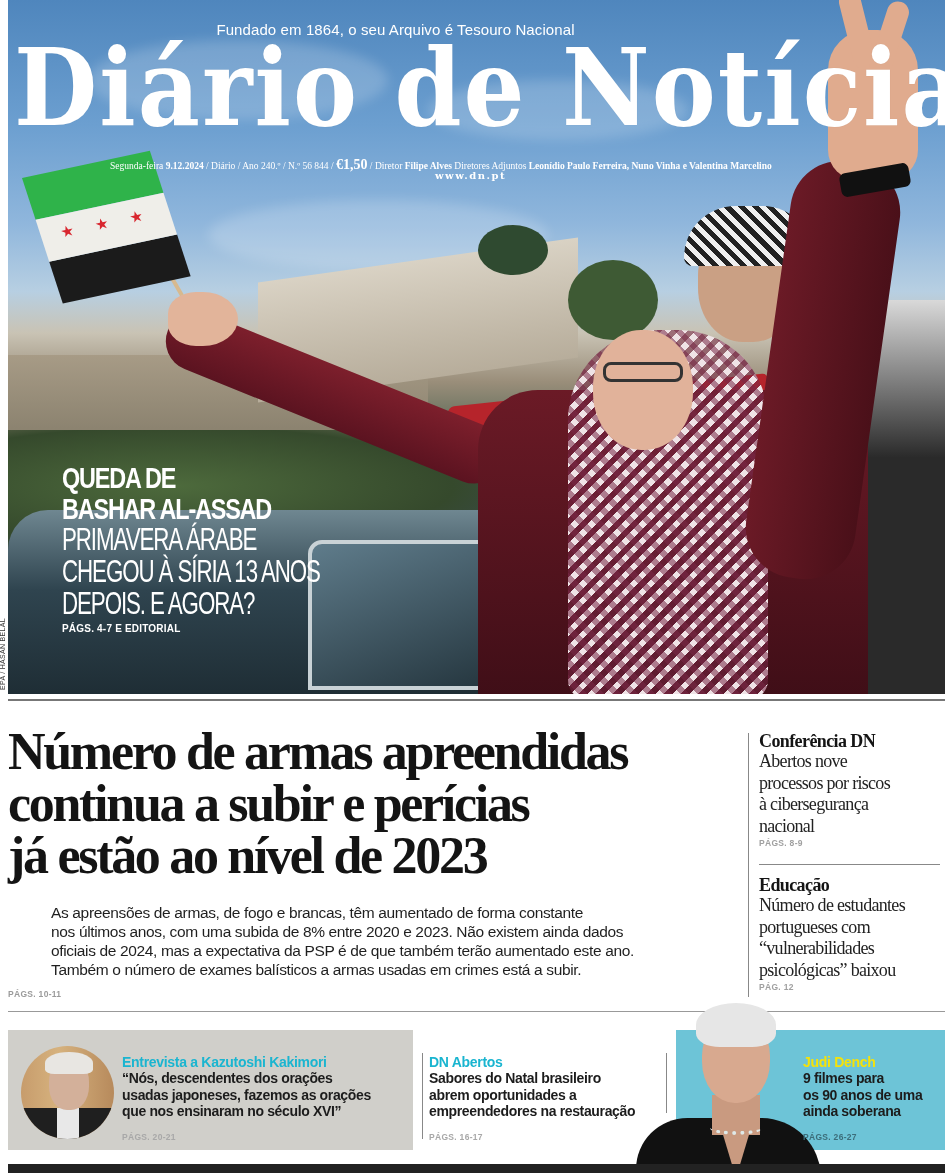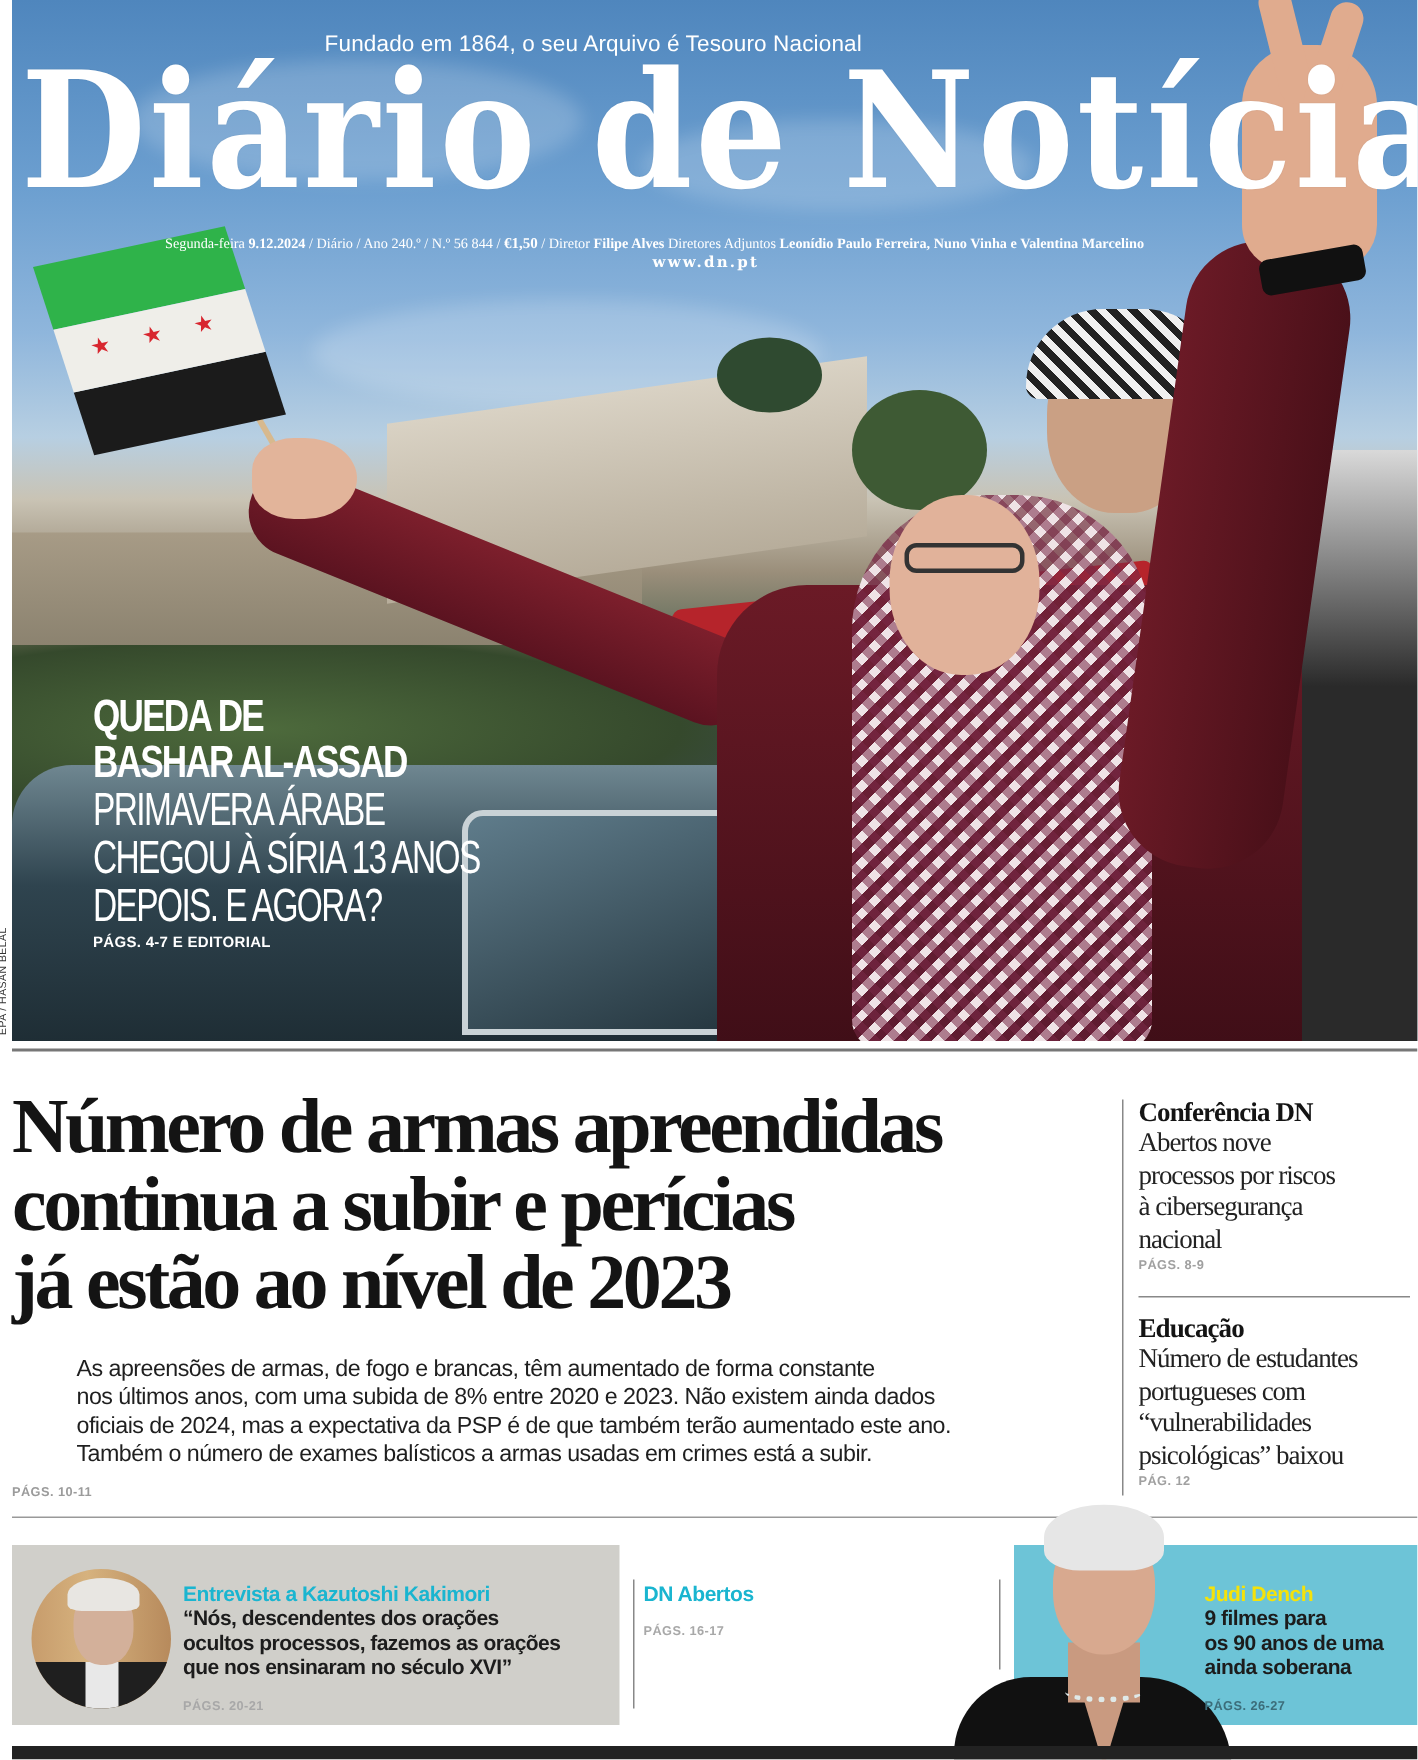--- a/index.html
+++ b/index.html
@@ -47,21 +47,21 @@
     .man-head { position: absolute; left: 690px; top: 222px; width: 100px; height: 120px; background: #caa084; border-radius: 45%; }
     .keffiyeh { position: absolute; left: 676px; top: 206px; width: 130px; height: 60px; border-radius: 60px 60px 10px 10px;
       background: repeating-linear-gradient(45deg,#222 0 5px,#f0f0f0 5px 10px); }
     .man-body { position: absolute; left: 800px; top: 300px; width: 145px; height: 394px; background: linear-gradient(180deg,#d9d9d9,#2a2a2a 40%); }
 
     
     .tagline { position: absolute; left: 0; top: 21px; width: 791px; text-align: center; color: #ffffff; font-family: Liberation Sans, sans-serif; font-size: 15px; letter-spacing: 0.1px; }
     .logo { position: absolute; left: 14px; top: 34px; width: 940px; color: #ffffff; font-family: "DejaVu Serif", serif; font-weight: bold; font-size: 96px; letter-spacing: 2px; line-height: 1; white-space: nowrap; transform: scaleY(1.12); transform-origin: top left; text-shadow: 0 0 1px rgba(0,0,0,0.1); }
     .dateline { position: absolute; left: 110px; top: 157px; color: #ffffff; font-family: "Liberation Serif", serif; font-size: 9.5px; white-space: nowrap; }
     .dateline b { font-weight: bold; }
-    .dateline .price { font-size: 10px; font-weight: bold; }
+    .dateline .price { font-size: 14px; font-weight: bold; }
     .website { position: absolute; left: 435px; top: 170px; color: #ffffff; font-family: "DejaVu Serif", serif; font-weight: bold; font-size: 10px; letter-spacing: 1.5px; }
 
     
     .lead-story { position: absolute; left: 62px; top: 462px; color: #ffffff; font-family: "Liberation Sans", sans-serif; }
     .lead-story .kicker { font-size: 30px; font-weight: bold; line-height: 31px; letter-spacing: -1.5px; transform: scaleX(0.78); transform-origin: left; white-space: nowrap; }
     .lead-story .sub { font-size: 31px; font-weight: normal; line-height: 32px; letter-spacing: -1.5px; transform: scaleX(0.72); transform-origin: left; white-space: nowrap; }
     .lead-story .pages { margin-top: 3px; font-size: 10px; font-weight: bold; letter-spacing: 0.2px; }
     .photo-credit { position: absolute; left: -1px; top: 690px; color: #333; font-size: 7px; transform: rotate(-90deg); transform-origin: left top; white-space: nowrap; letter-spacing: 0.3px; }
 
     .rule-top { position: absolute; left: 8px; top: 699px; width: 937px; height: 2px; background: #777; }
@@ -226,30 +226,35 @@
 <div class="avatar-kaz">
   <div class="coat"></div>
     <div class="shirt"></div>
     <div class="head"></div>
     <div class="hair"></div>
 </div>
 <div class="promo-text" style="left:122px;top:1054px;">
   <div class="label">Entrevista a Kazutoshi Kakimori</div>
   <div class="text">
     <span>“Nós, descendentes dos orações</span>
-    <span>ocultos processos, fazemos as orações</span>
+    <span>usadas japoneses, fazemos as orações</span>
     <span>que nos ensinaram no século XVI”</span>
   </div>
   <div class="pages">PÁGS. 20-21</div>
 </div>
 
 <div class="promo-brasil-rule-l"></div>
 <div class="promo-brasil-rule-r"></div>
 <div class="promo-text" style="left:429px;top:1054px;">
   <div class="label">DN Abertos</div>
+  <div class="text">
+    <span>Sabores do Natal brasileiro</span>
+    <span>abrem oportunidades a</span>
+    <span>empreendedores na restauração</span>
+  </div>
   <div class="pages">PÁGS. 16-17</div>
 </div>
 
 <div class="promo-judi-bg"></div>
 <div class="judi">
   <div class="body"></div>
     <div class="v"></div>
     <div class="neck"></div>
     <div class="necklace"></div>
     <div class="face"></div>

